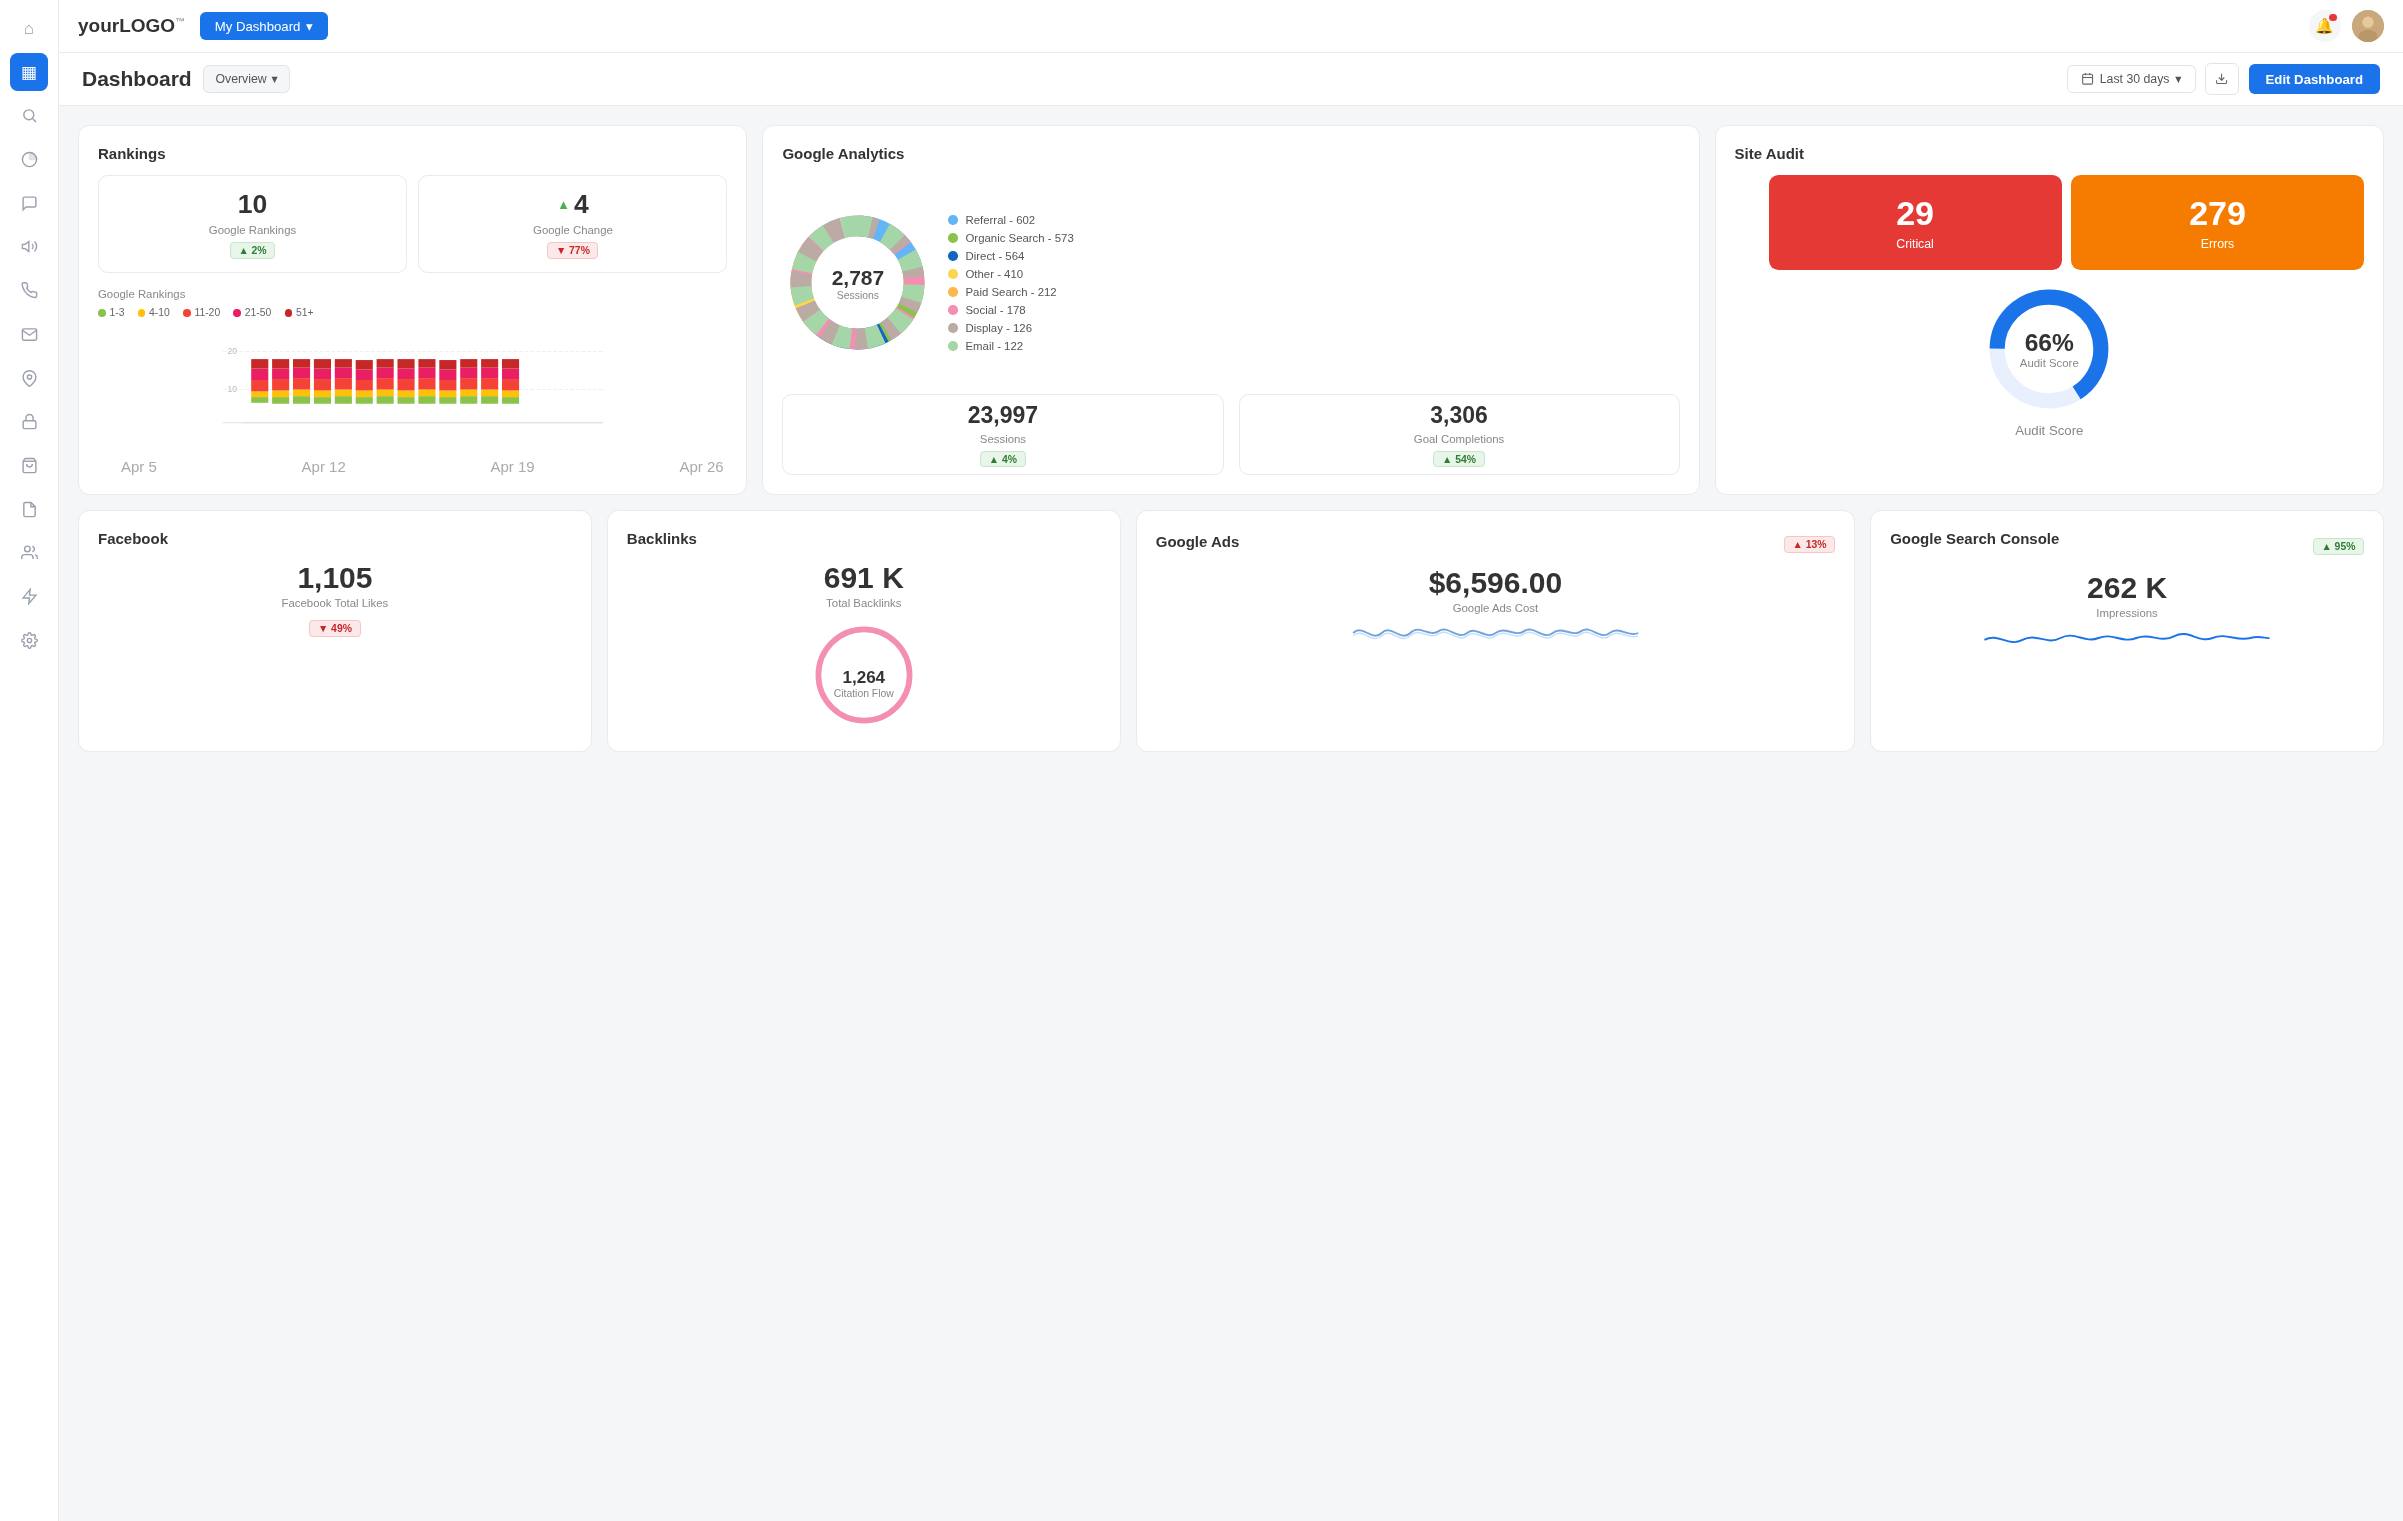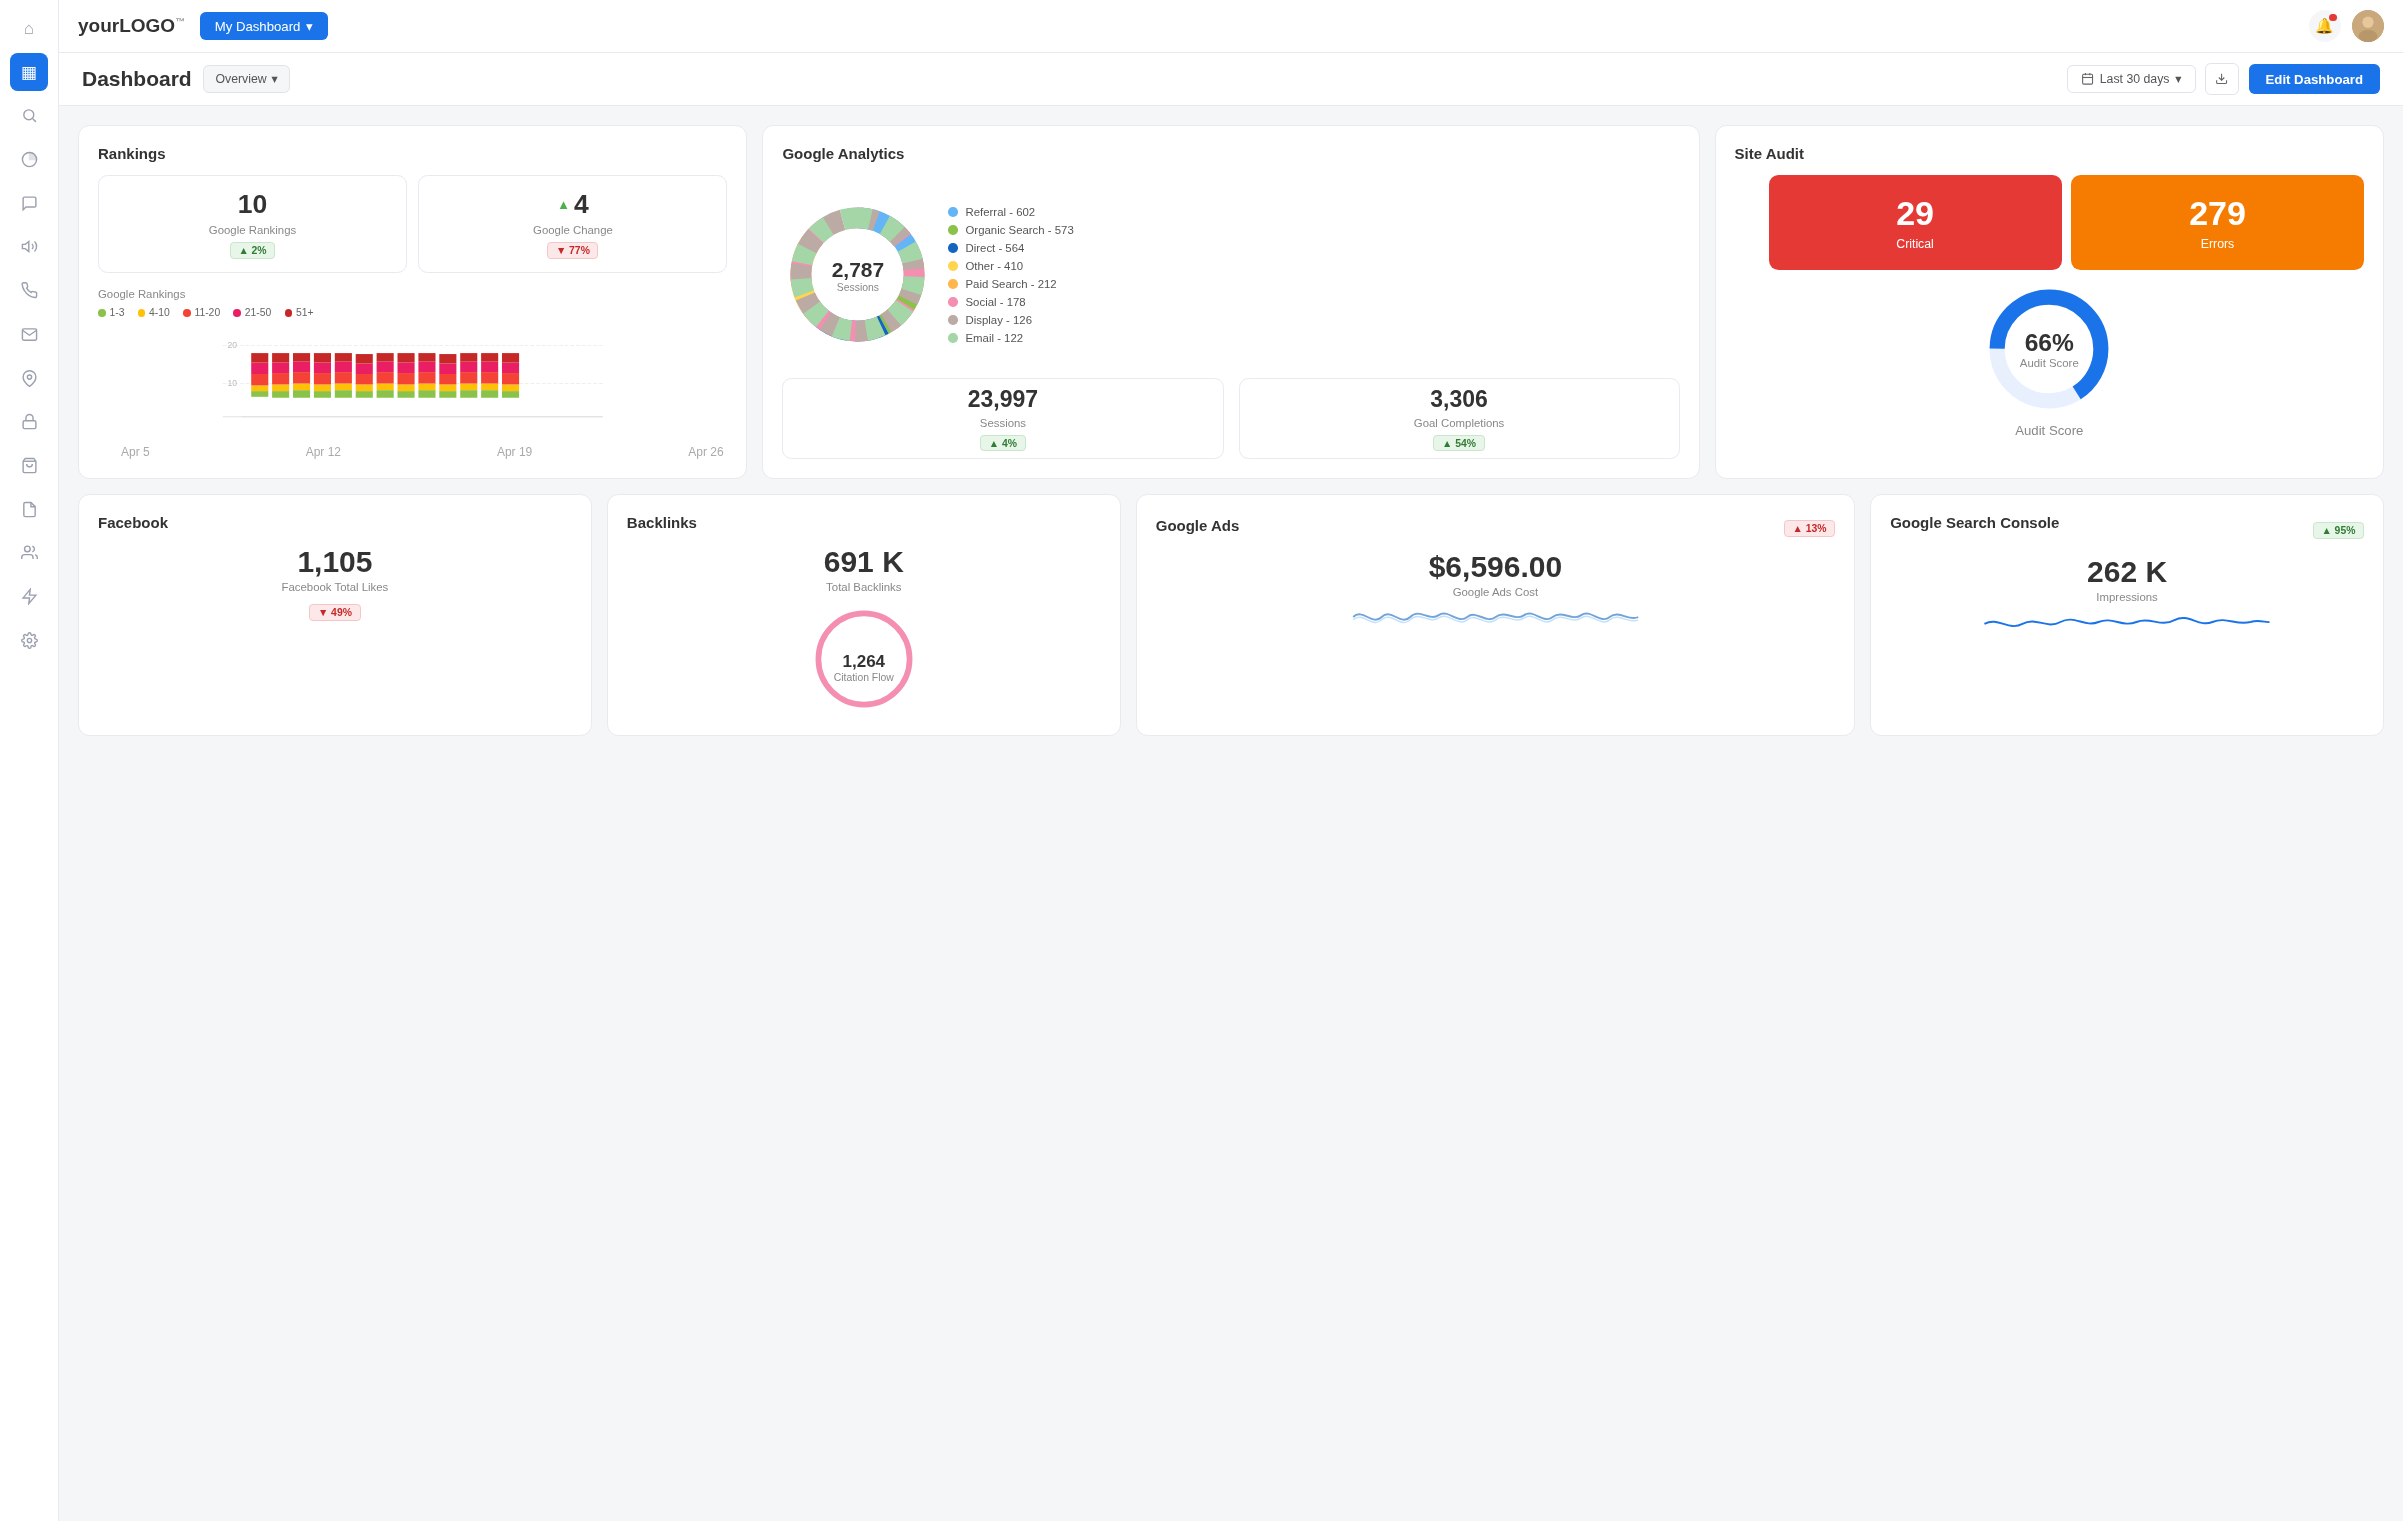--- a/index.html
+++ b/index.html
@@ -225,40 +225,40 @@
     }
     .badge-green { background: #e8f5e9; color: #2e7d32; border: 0.9px solid #c8e6c9; }
     .badge-red { background: #fce8e8; color: #c62828; border: 0.9px solid #f5c6c6; }
 
     
     .bar-chart-section {}
     .chart-subtitle { font-size: 11.4px; color: #888; margin-bottom: 7.6px; }
     .legend-row {
       display: flex;
       gap: 13.2px;
-      margin-bottom: 18px;
+      margin-bottom: 24px;
       flex-wrap: wrap;
     }
     .legend-item {
       display: flex;
       align-items: center;
       gap: 3.8px;
       font-size: 10.4px;
       color: #666;
     }
     .legend-dot {
       width: 7.6px; height: 7.6px;
       border-radius: 50%;
     }
     .x-labels {
       display: flex;
       justify-content: space-between;
-      font-size: 12px;
+      font-size: 15px;
       color: #aaa;
-      margin-top: 11px;
+      margin-top: 18px;
       padding: 0 1.9px;
     }
 
     
     .ga-card {
       display: flex;
       flex-direction: column;
     }
     .ga-inner {
       display: flex;

